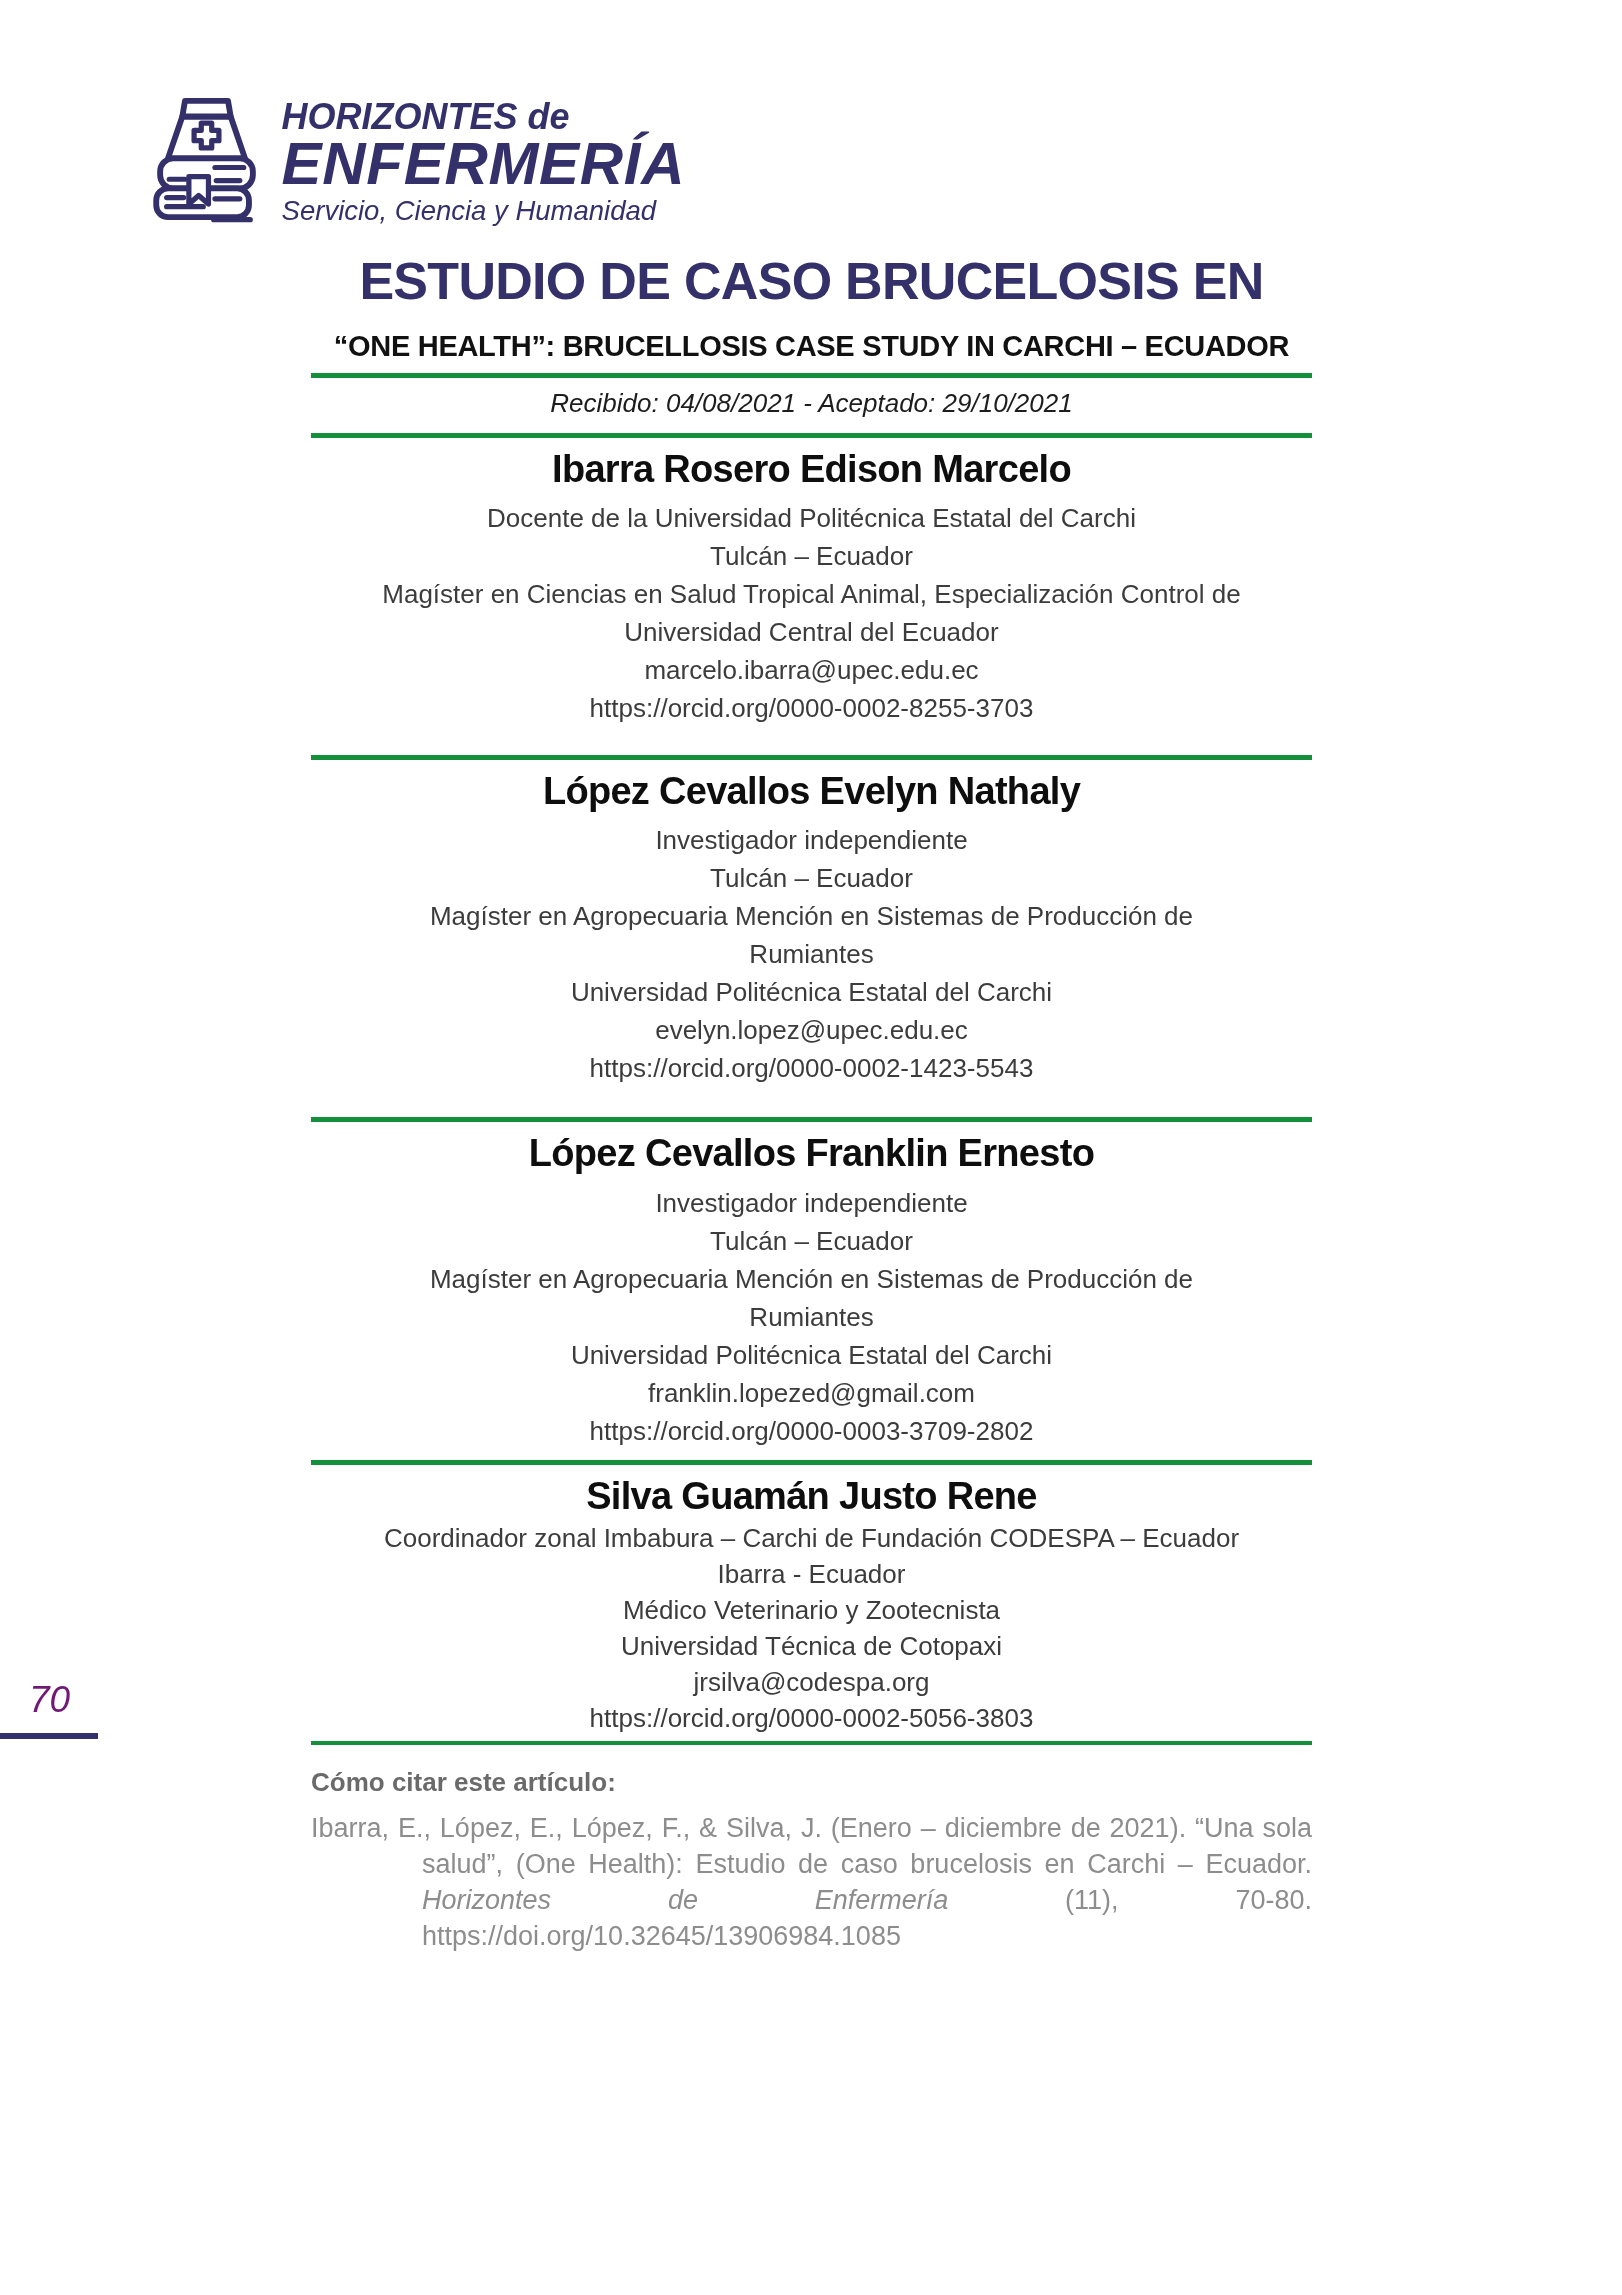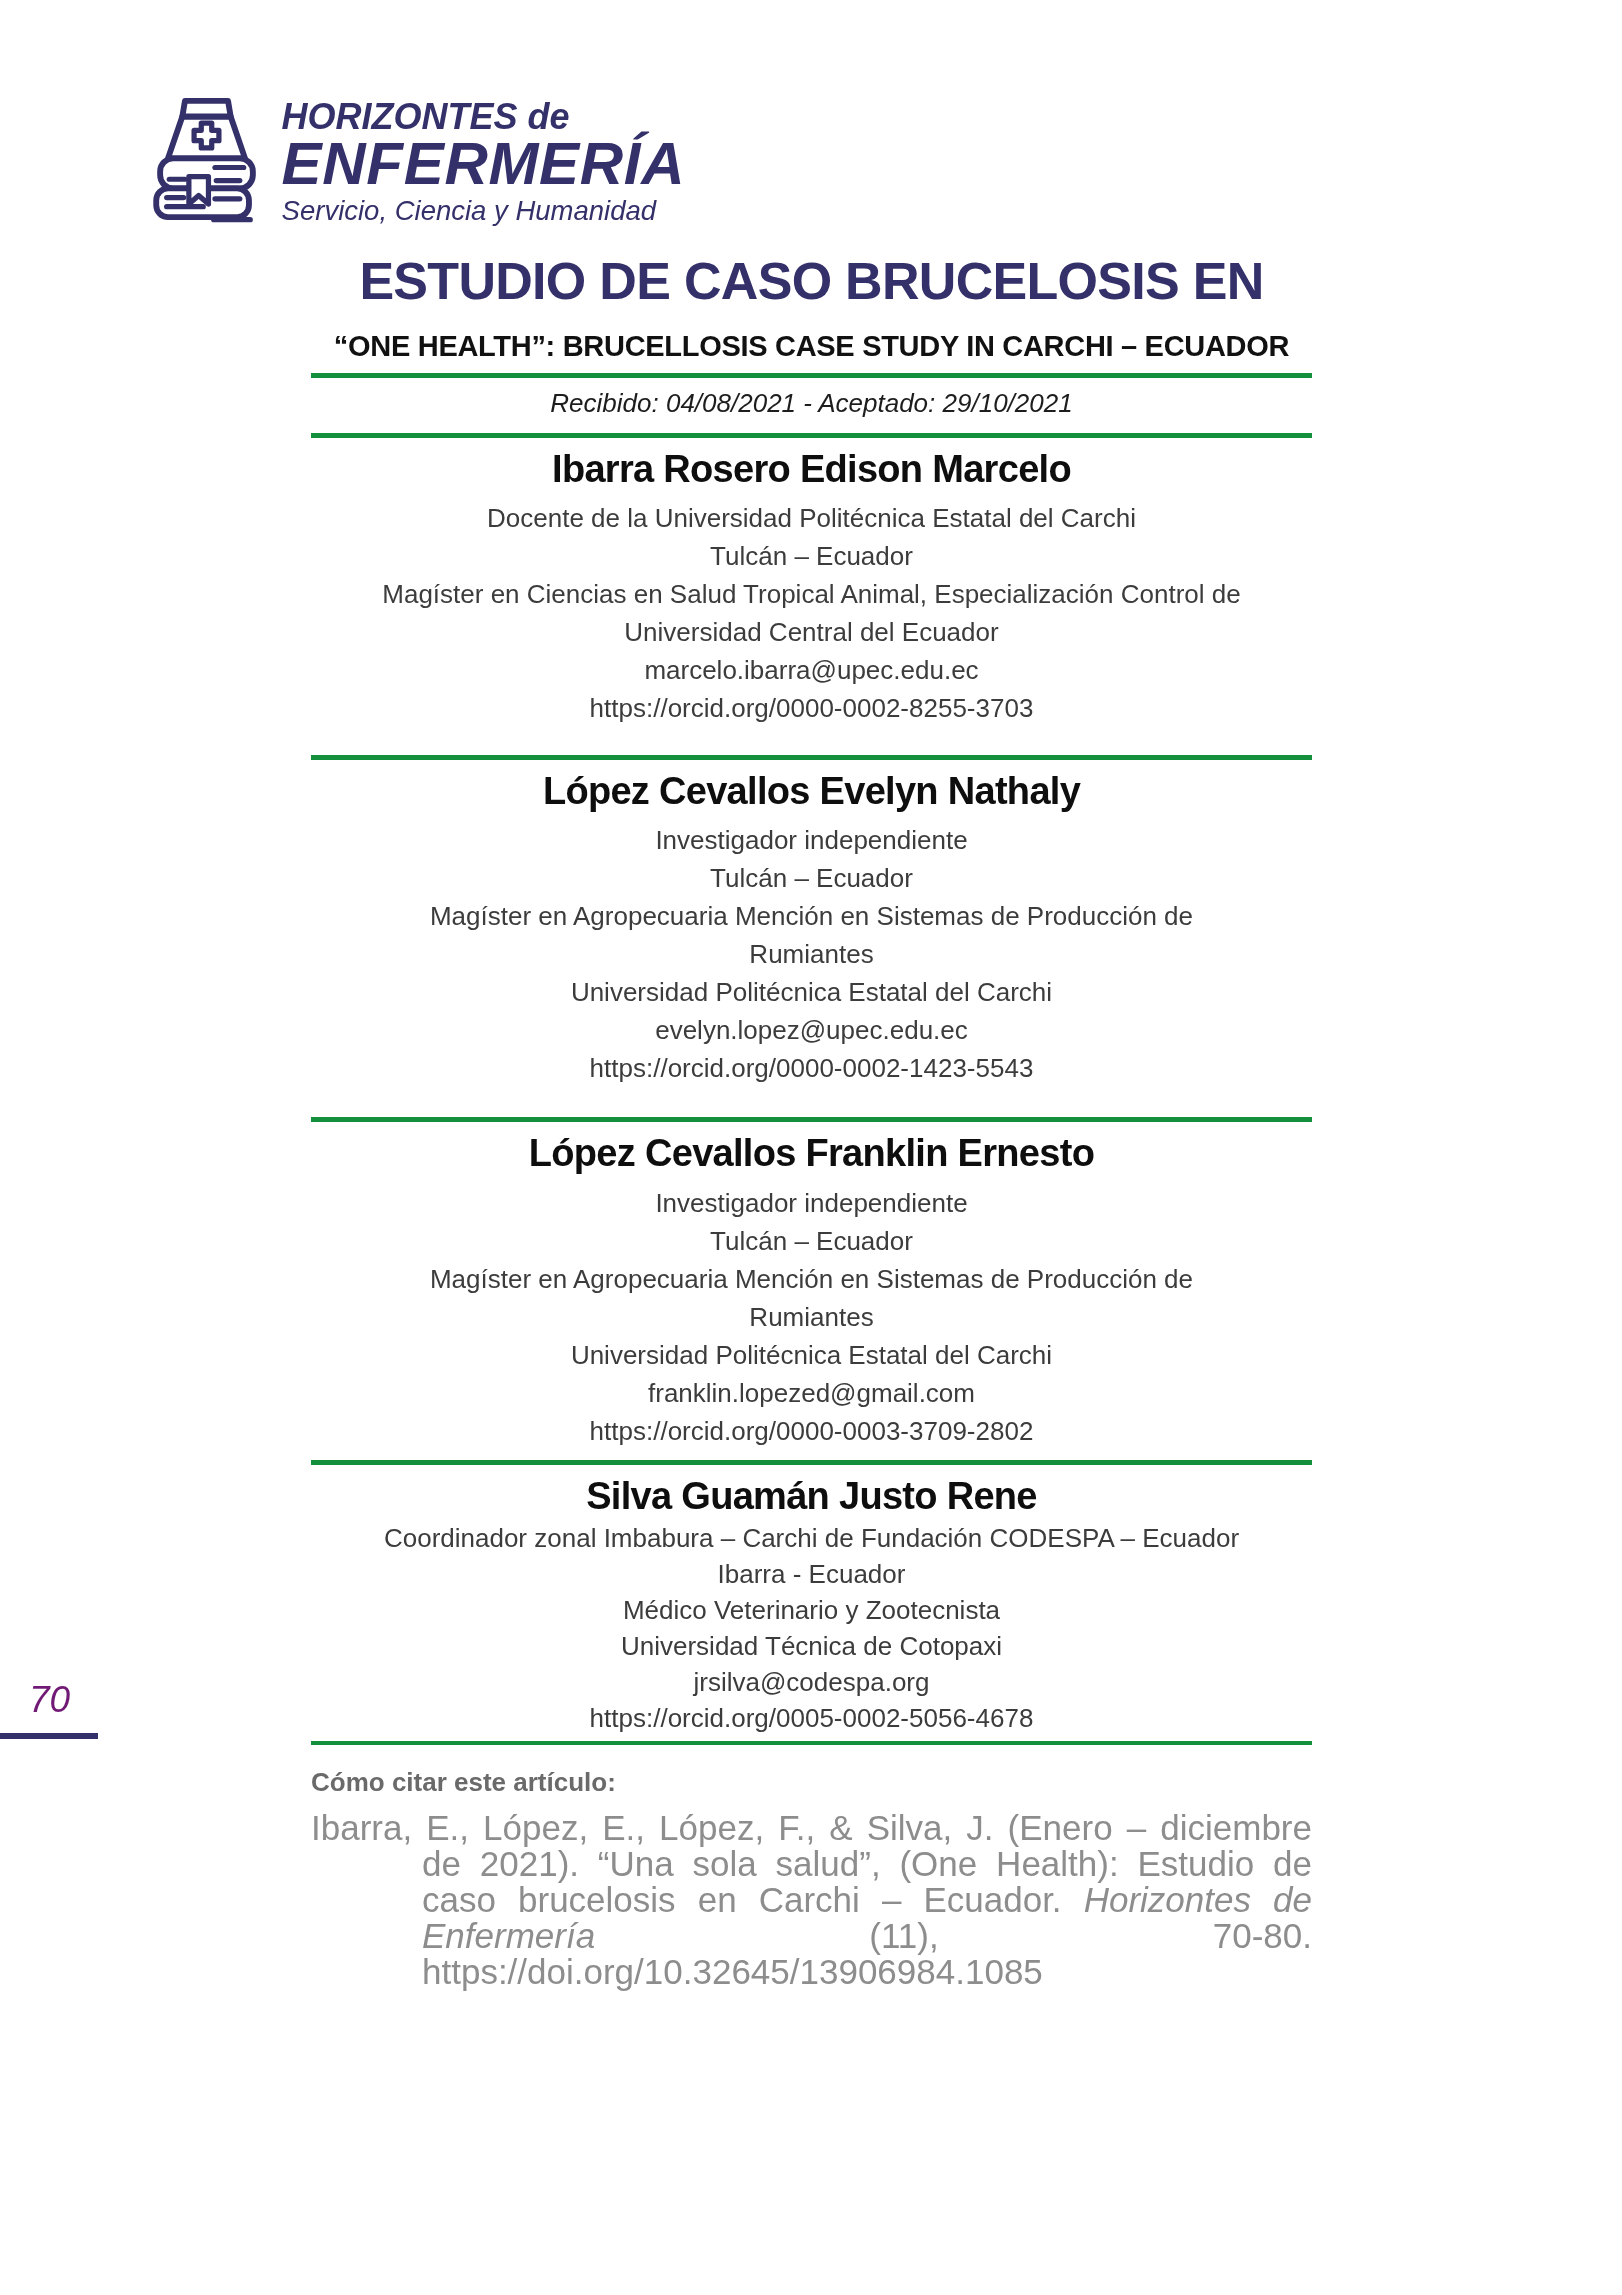--- a/index.html
+++ b/index.html
@@ -78,21 +78,21 @@
   .cite-head {
     text-align: left;
     font-weight: 700;
     font-size: 26px;
     line-height: 33px;
     color: #6a6a6a;
     margin-top: 21px;
   }
   .cite-body {
     text-align: justify;
-    font-size: 35px;
+    font-size: 27px;
     line-height: 36px;
     color: #8d8d8d;
     margin-top: 10.5px;
     padding-left: 111px;
     text-indent: -111px;
     overflow-wrap: anywhere;
   }
   .cite-body .it { font-style: italic; }
 
   
@@ -201,21 +201,21 @@
     <div class="rule r5"></div>
 
     <section>
       <h2 class="author-name">Silva Guamán Justo Rene</h2>
       <div class="author-lines compact">
         <div>Coordinador zonal Imbabura – Carchi de Fundación CODESPA – Ecuador</div>
         <div>Ibarra - Ecuador</div>
         <div>Médico Veterinario y Zootecnista</div>
         <div>Universidad Técnica de Cotopaxi</div>
         <div>jrsilva@codespa.org</div>
-        <div>https://orcid.org/0005-0002-5056-4678</div>
+        <div>https://orcid.org/0000-0002-5056-3803</div>
       </div>
     </section>
 
     <div class="rule r6"></div>
 
     <div class="cite-head">Cómo citar este artículo:</div>
     <p class="cite-body">
       <span>Ibarra, E., López, E., López, F., &amp; Silva, J. (Enero – diciembre de 2021). “Una sola salud”, (One Health): Estudio de caso brucelosis en Carchi – Ecuador. </span><span class="it">Horizontes de Enfermería</span><span> (11), 70-80. https://doi.org/10.32645/13906984.1085</span>
     </p>
 

